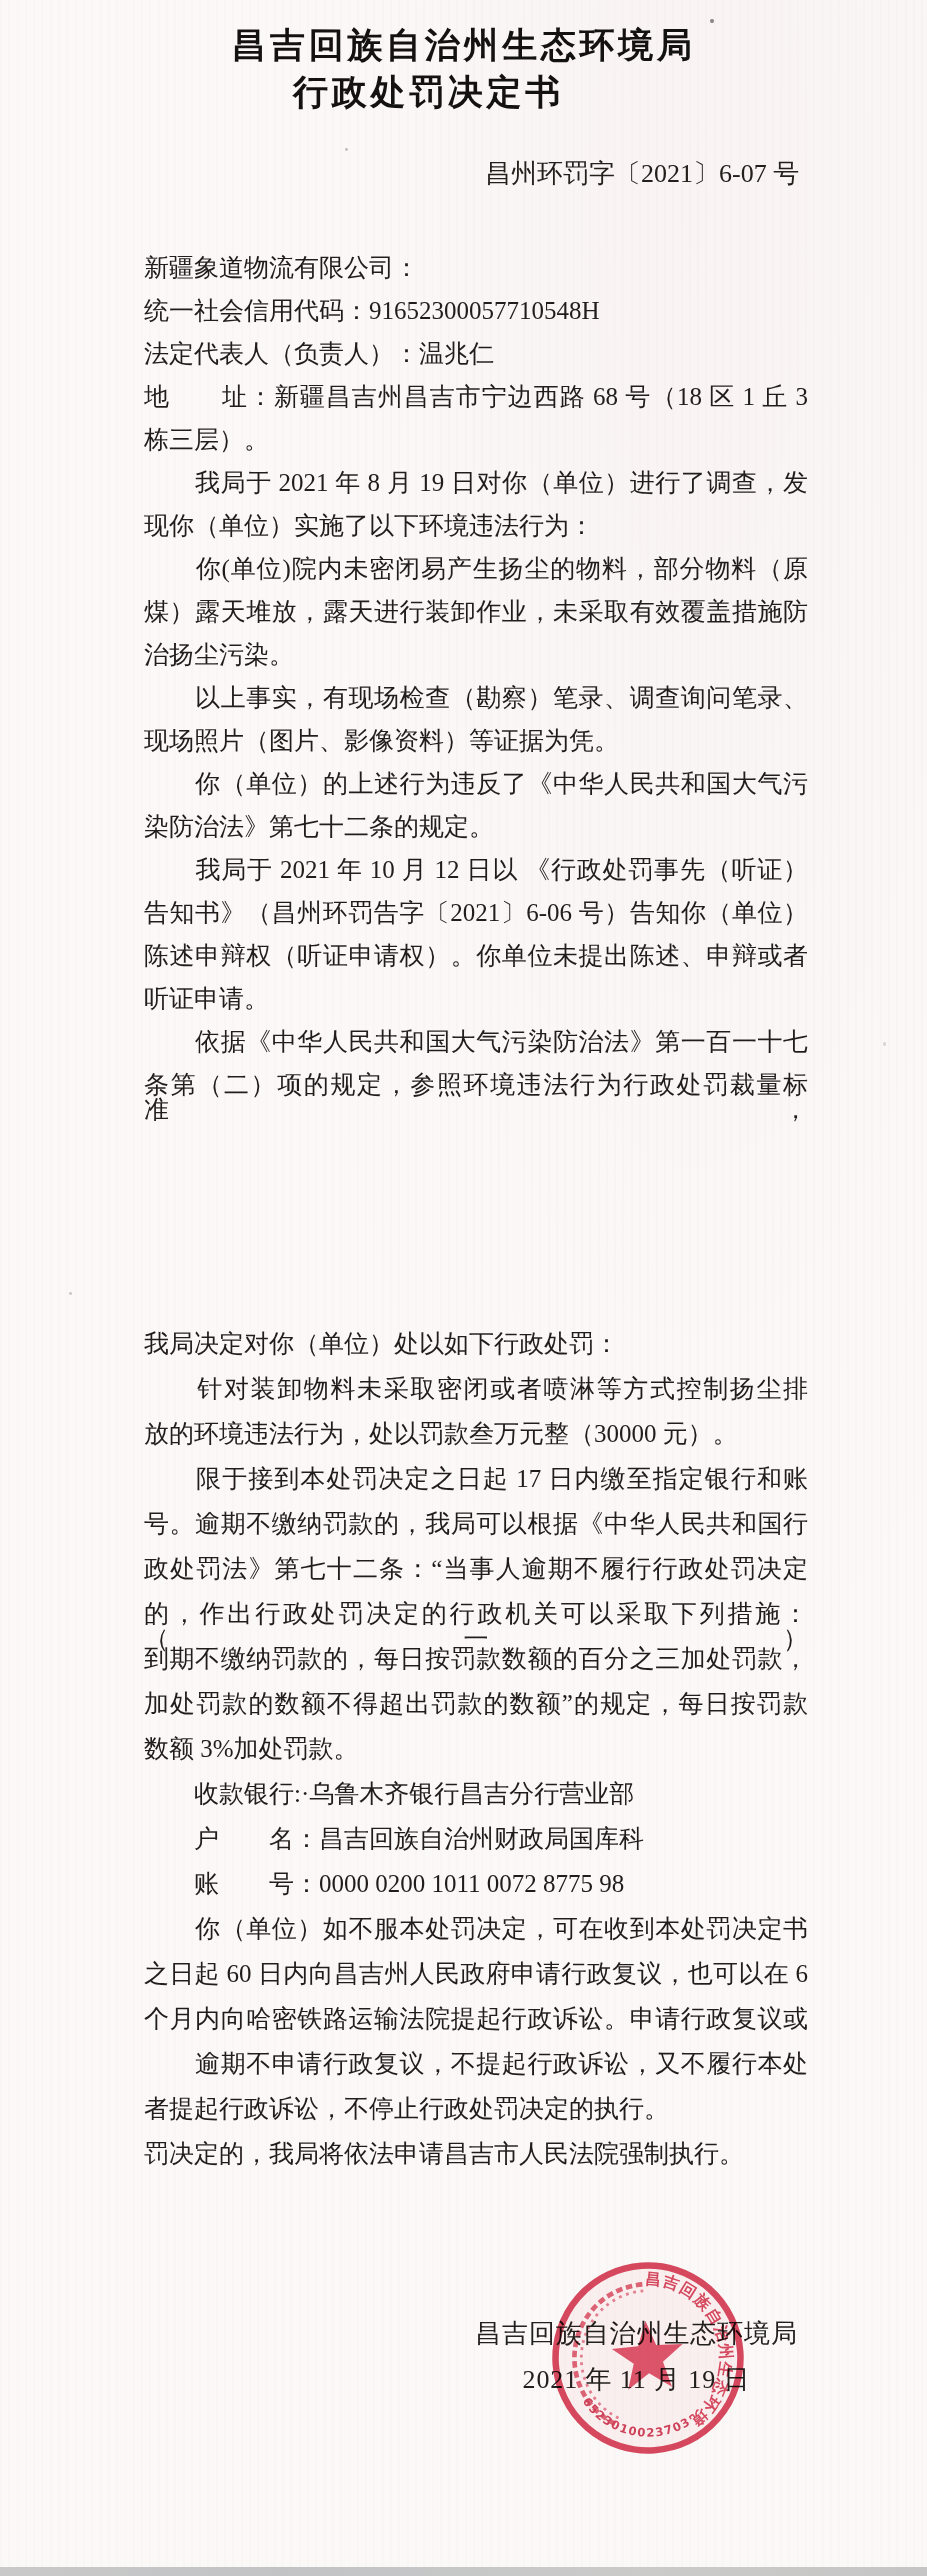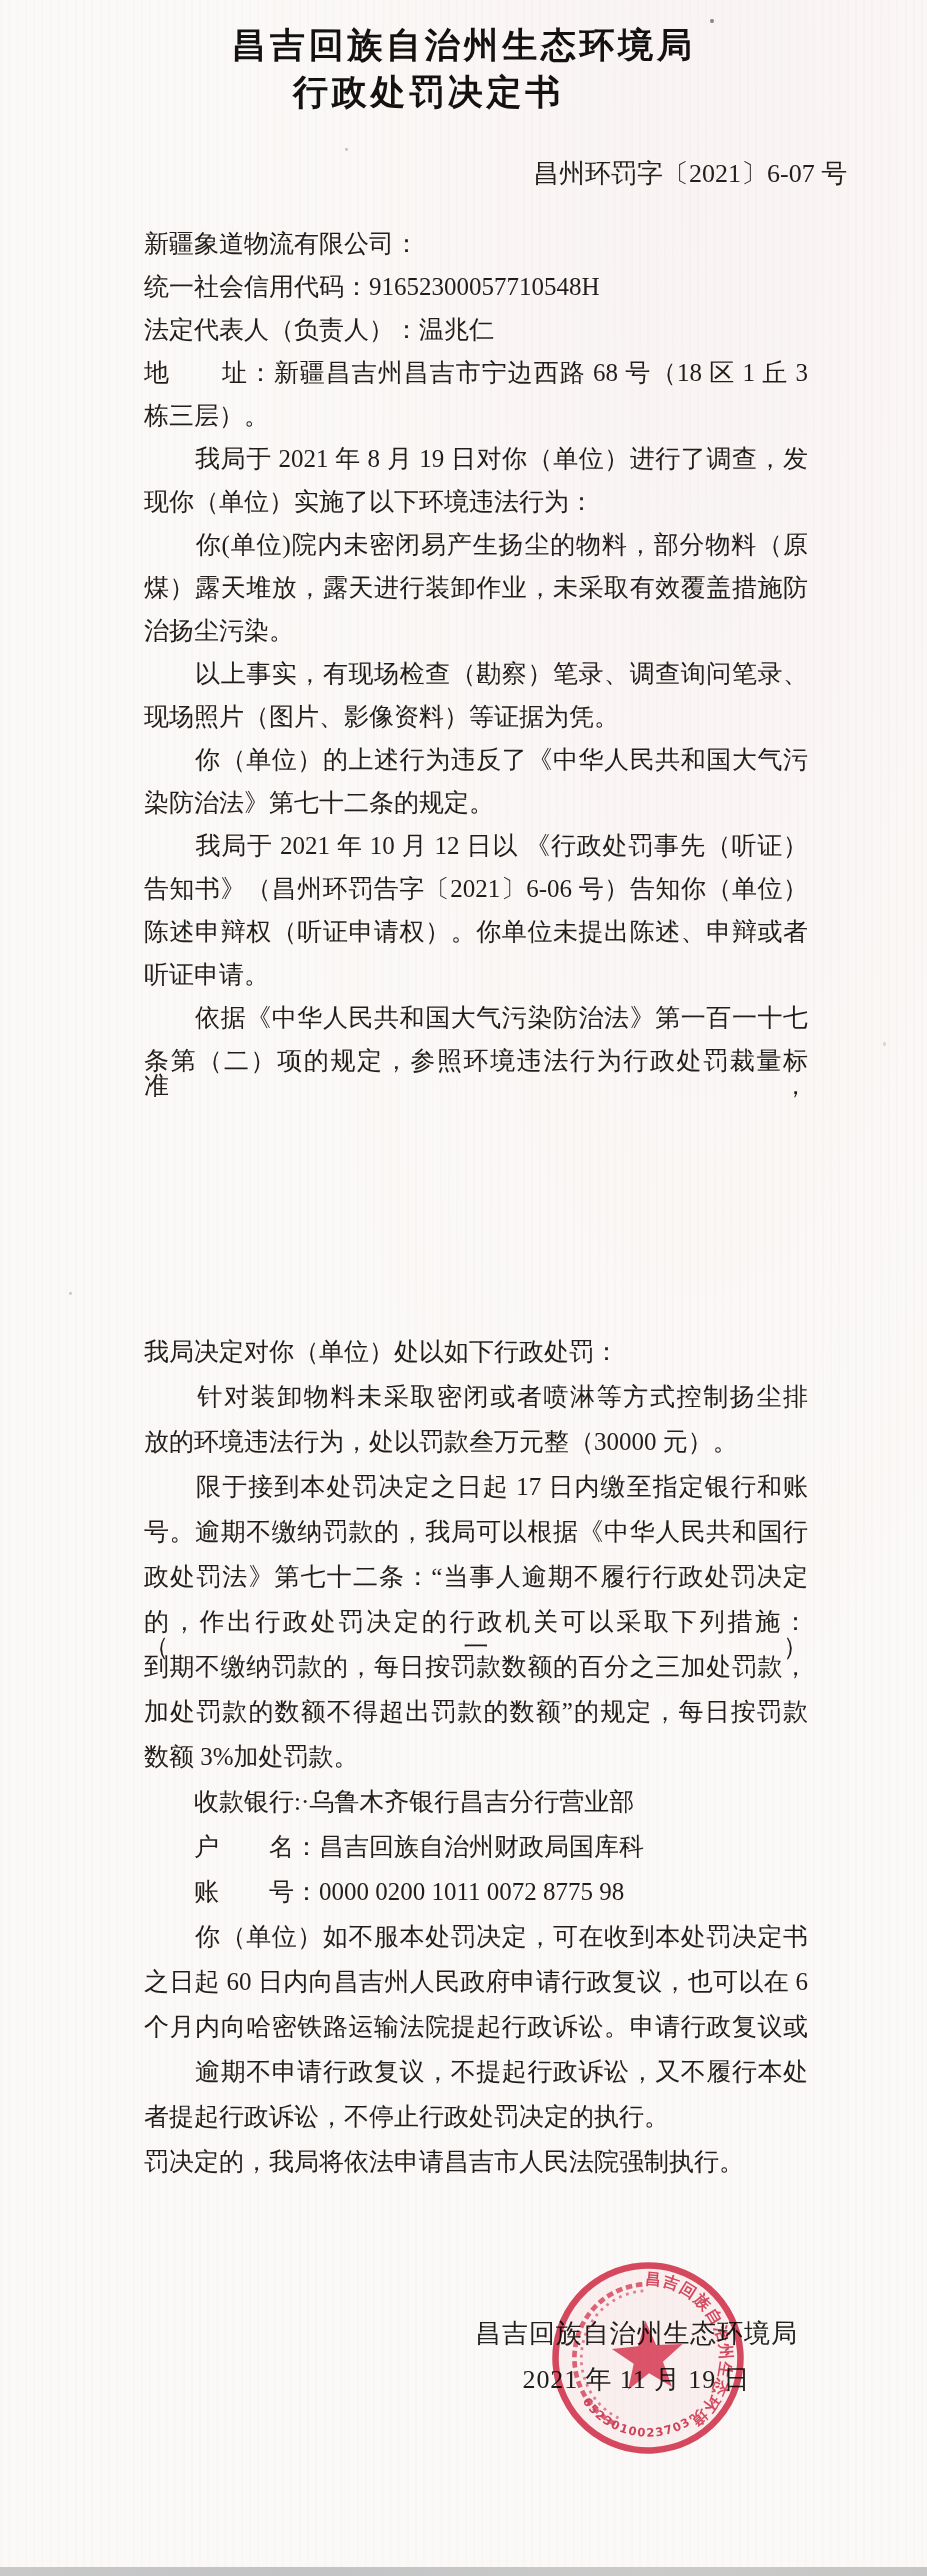--- a/index.html
+++ b/index.html
@@ -15,25 +15,24 @@
   .page{position:absolute;inset:0;}
   .title{
     position:absolute;left:0;width:927px;text-align:center;
     font-weight:700;font-size:35px;letter-spacing:3.7px;color:#141210;
   }
   .title1{top:22px;}
   .title2{top:69px;transform:translateX(-35px);}
   .docno{
     position:absolute;top:156px;left:485px;font-size:26px;color:#23201c;
     white-space:nowrap;
-    margin-left:48px;
   }
   .body-block{position:absolute;left:144px;width:664px;}
-  .p1{top:225px;}
-  .p2{top:1324px;margin-top:8px;}
+  .p1{top:249px;}
+  .p2{top:1324px;}
   .ln{
     font-size:25px;line-height:1;color:#211d1a;white-space:normal;
     overflow:visible;
   }
   .p1 .ln{height:43px;padding-top:5.6px;box-sizing:border-box;}
   .p2 .ln{height:45px;padding-top:7.4px;box-sizing:border-box;}
   .j{text-align:justify;text-align-last:justify;}
   .signature{
     position:absolute;top:2316px;left:464px;width:345px;text-align:center;
     font-size:26px;color:#22201d;

